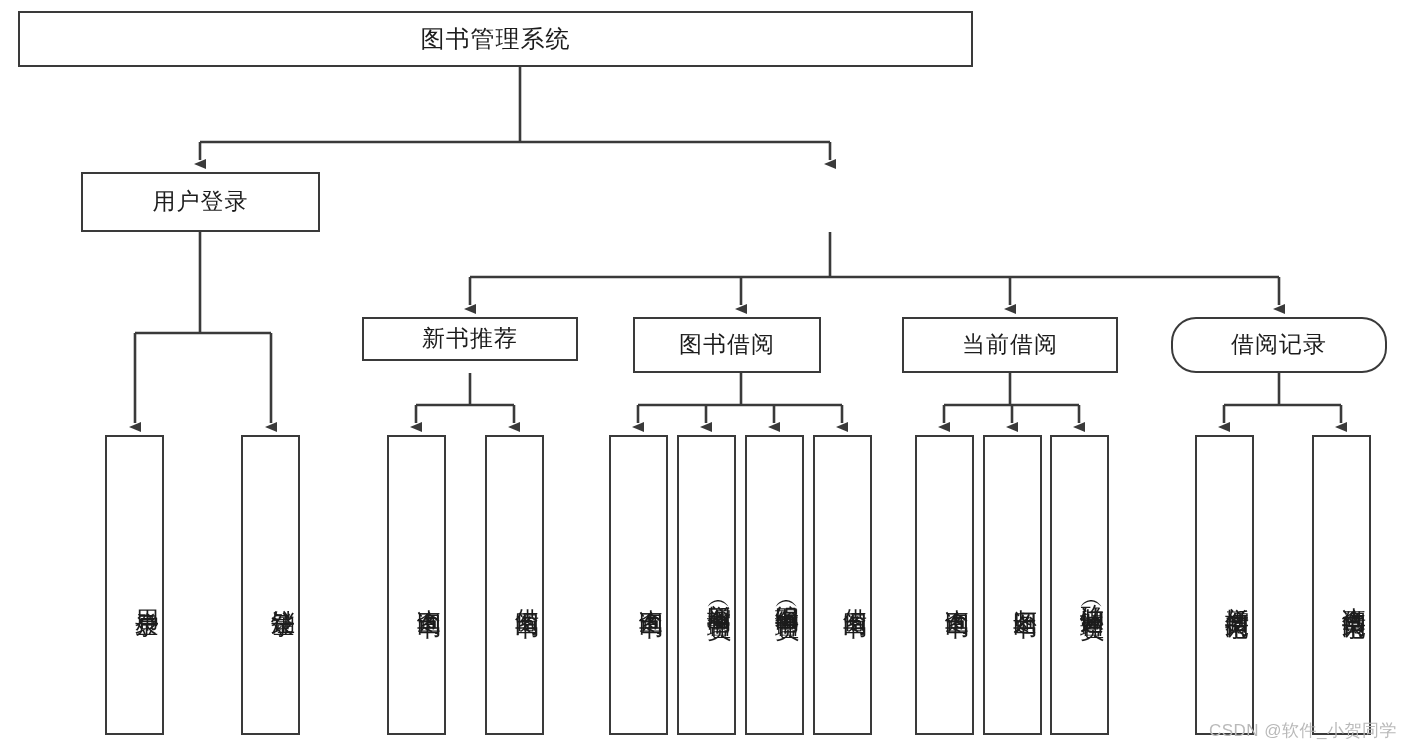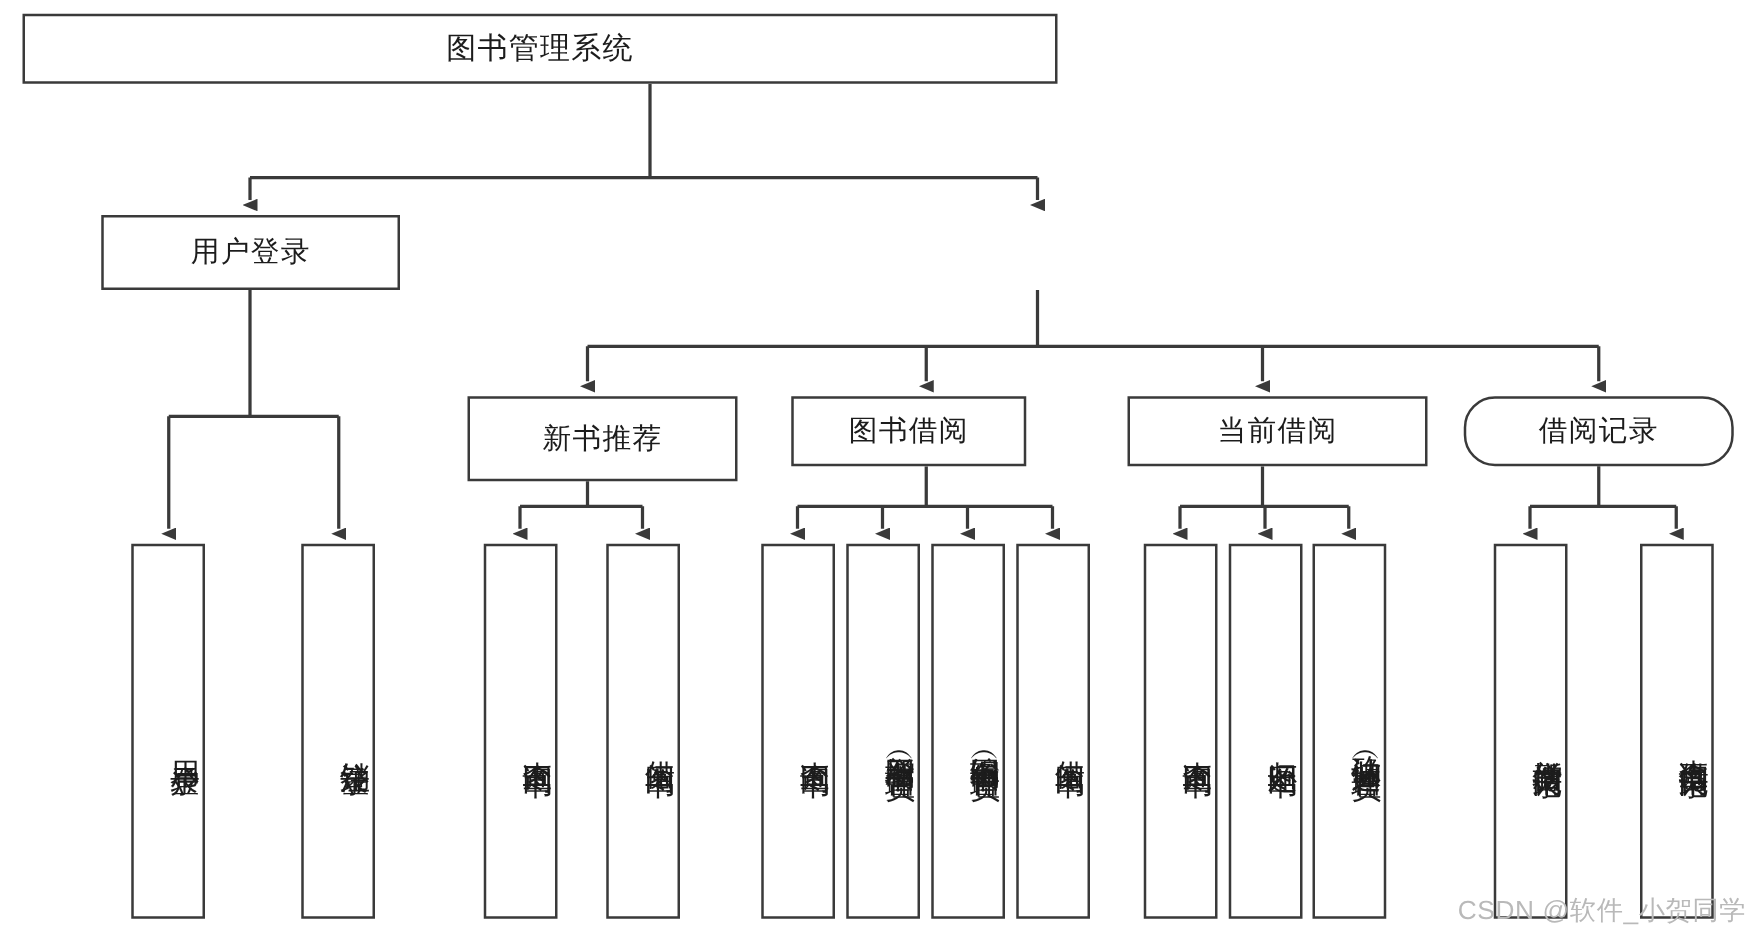--- a/index.html
+++ b/index.html
@@ -9,21 +9,21 @@
   svg.wires{position:absolute;left:0;top:0;width:1405px;height:747px;pointer-events:none;}
   .node{position:absolute;box-sizing:border-box;background:#ffffff;
         border:2px solid #3a3a3a;display:flex;align-items:center;justify-content:center;
         color:#1c1c1c;}
   .node.h{font-size:23px;letter-spacing:1px;line-height:1.2;white-space:nowrap;}
   .node.root{font-size:24px;}
   .node.v{writing-mode:vertical-rl;text-orientation:upright;
           font-size:24px;line-height:1.22;letter-spacing:2px;
           align-items:flex-start;justify-content:center;padding-top:18px;}
   .node.v .txt{writing-mode:vertical-rl;text-orientation:upright;}
-  .watermark{position:absolute;right:8px;bottom:5px;font-size:21px;color:#b9b9b9;
+  .watermark{position:absolute;right:8px;bottom:5px;font-size:17px;color:#b9b9b9;
              white-space:nowrap;letter-spacing:0.5px;}
 </style>
 </head>
 <body>
 
 <div id="canvas">
 
   <svg class="wires" viewBox="0 0 1405 747" xmlns="http://www.w3.org/2000/svg">
     <defs>
       <marker id="arrow" markerWidth="10" markerHeight="12" refX="1" refY="6" orient="auto" markerUnits="userSpaceOnUse">
@@ -67,35 +67,35 @@
       <path d="M1012,405 L1012,423" marker-end="url(#arrow)"></path>
       <path d="M1079,405 L1079,423" marker-end="url(#arrow)"></path>
 
       <path d="M1279,373 L1279,405"></path>
       <path d="M1224,405 L1341,405"></path>
       <path d="M1224,405 L1224,423" marker-end="url(#arrow)"></path>
       <path d="M1341,405 L1341,423" marker-end="url(#arrow)"></path>
     </g>
   </svg>
 
-  <div class="node root h" style="left:18px;top:11px;width:828px;height:56px;">
+  <div class="node root h" style="left:18px;top:11px;width:955px;height:56px;">
     <span>图书管理系统</span>
   </div>
 
   <div class="node h" style="left:81px;top:172px;width:239px;height:60px;">
     <span>用户登录</span>
   </div>
 
-  <div class="node h" style="left:362px;top:317px;width:216px;height:68px;margin-left:12px;">
+  <div class="node h" style="left:362px;top:317px;width:216px;height:44px;">
     <span>新书推荐</span>
   </div>
   <div class="node h" style="left:633px;top:317px;width:188px;height:56px;">
     <span>图书借阅</span>
   </div>
-  <div class="node h" style="left:902px;top:317px;width:240px;height:56px;">
+  <div class="node h" style="left:902px;top:317px;width:216px;height:56px;">
     <span>当前借阅</span>
   </div>
   <div class="node h" style="left:1171px;top:317px;width:216px;height:56px;border-radius:25px;">
     <span>借阅记录</span>
   </div>
 
   <div class="node v" style="left:105px;top:435px;width:59px;height:300px;">
     <span class="txt">用户登录</span>
   </div>
   <div class="node v" style="left:241px;top:435px;width:59px;height:300px;">

